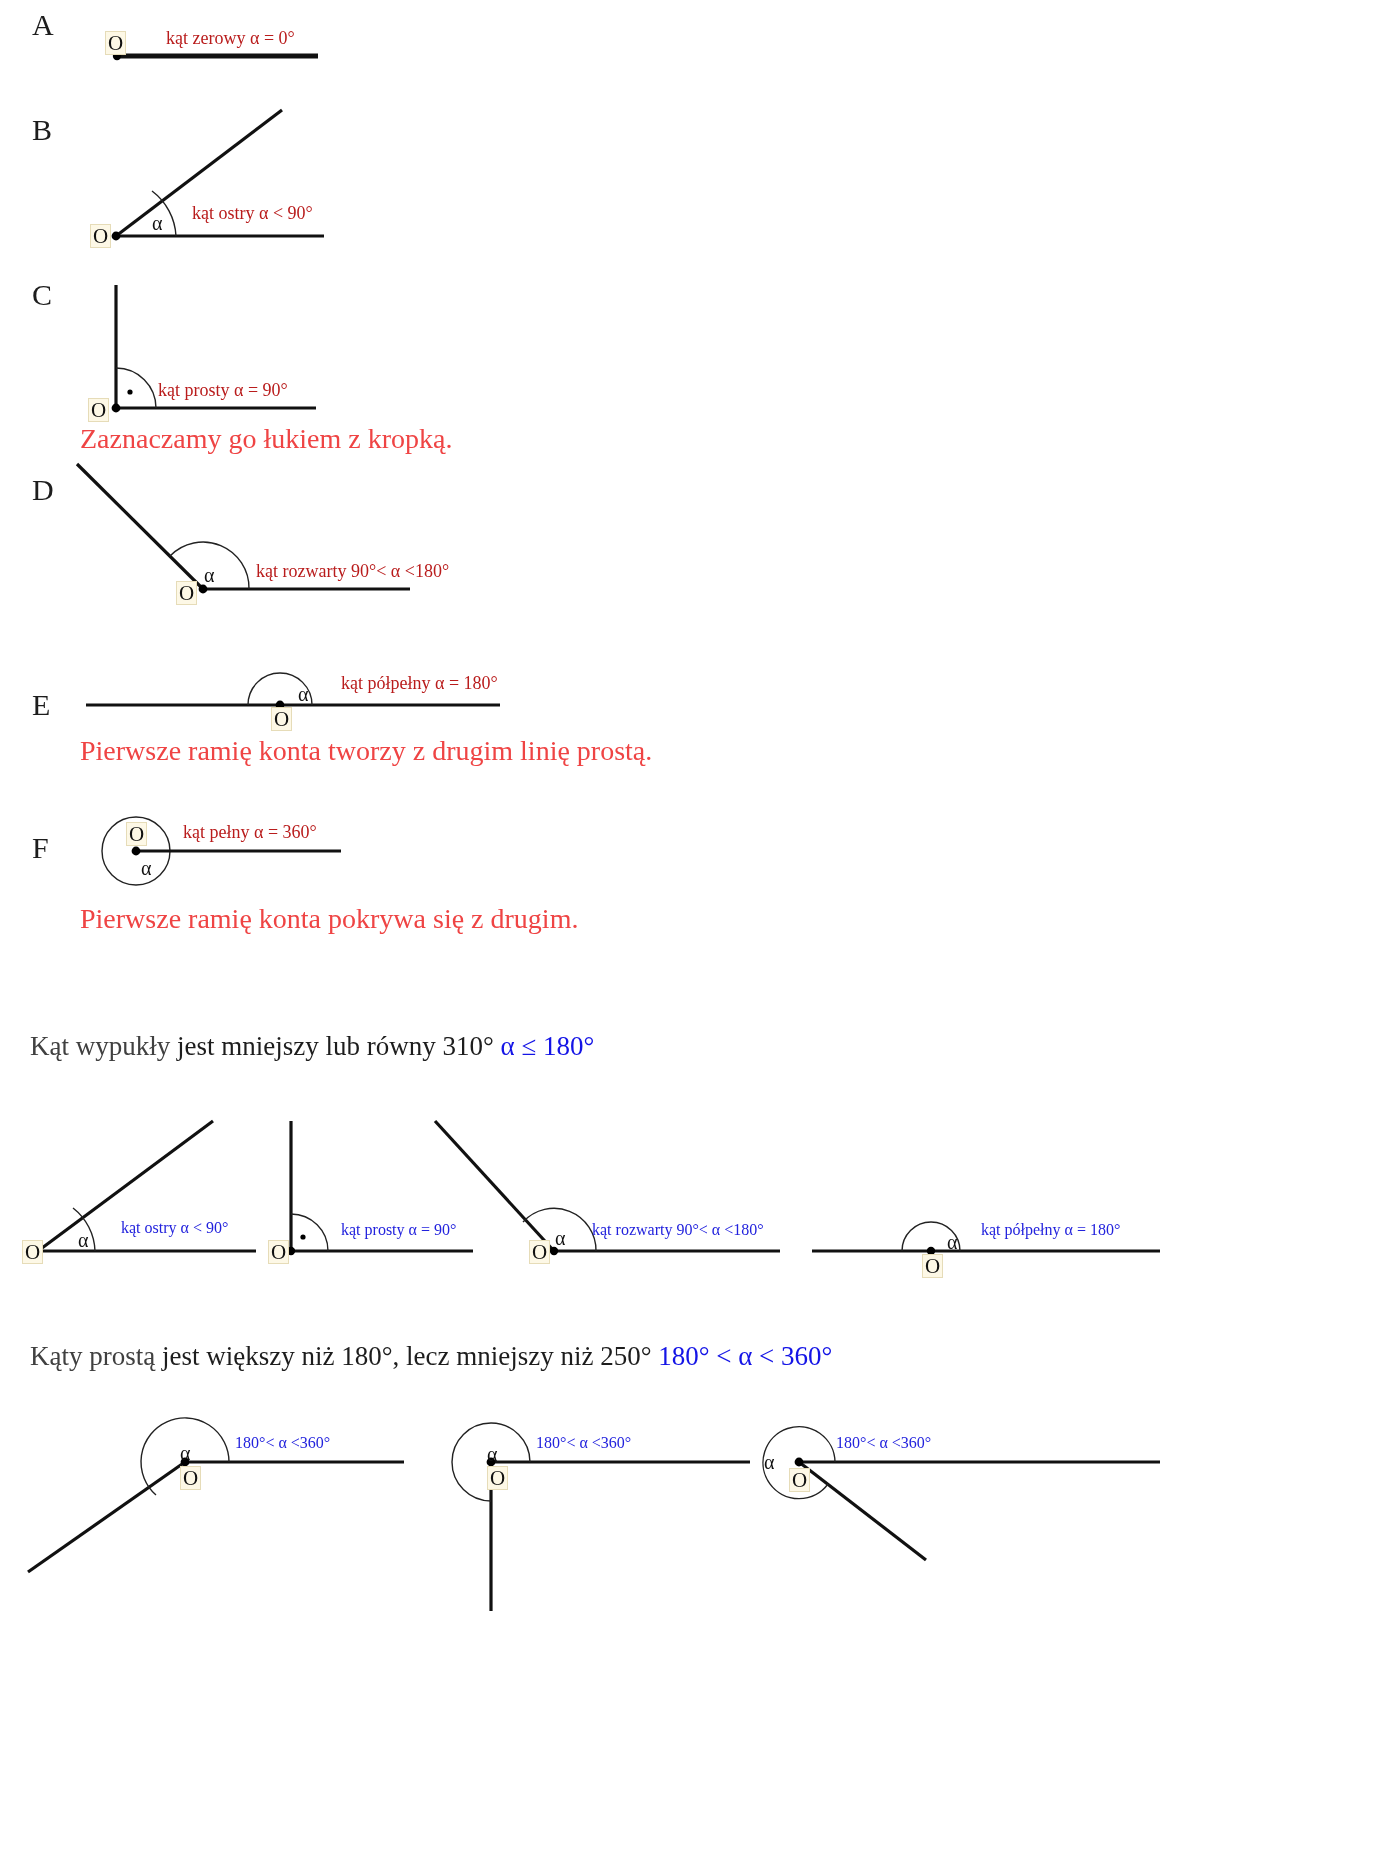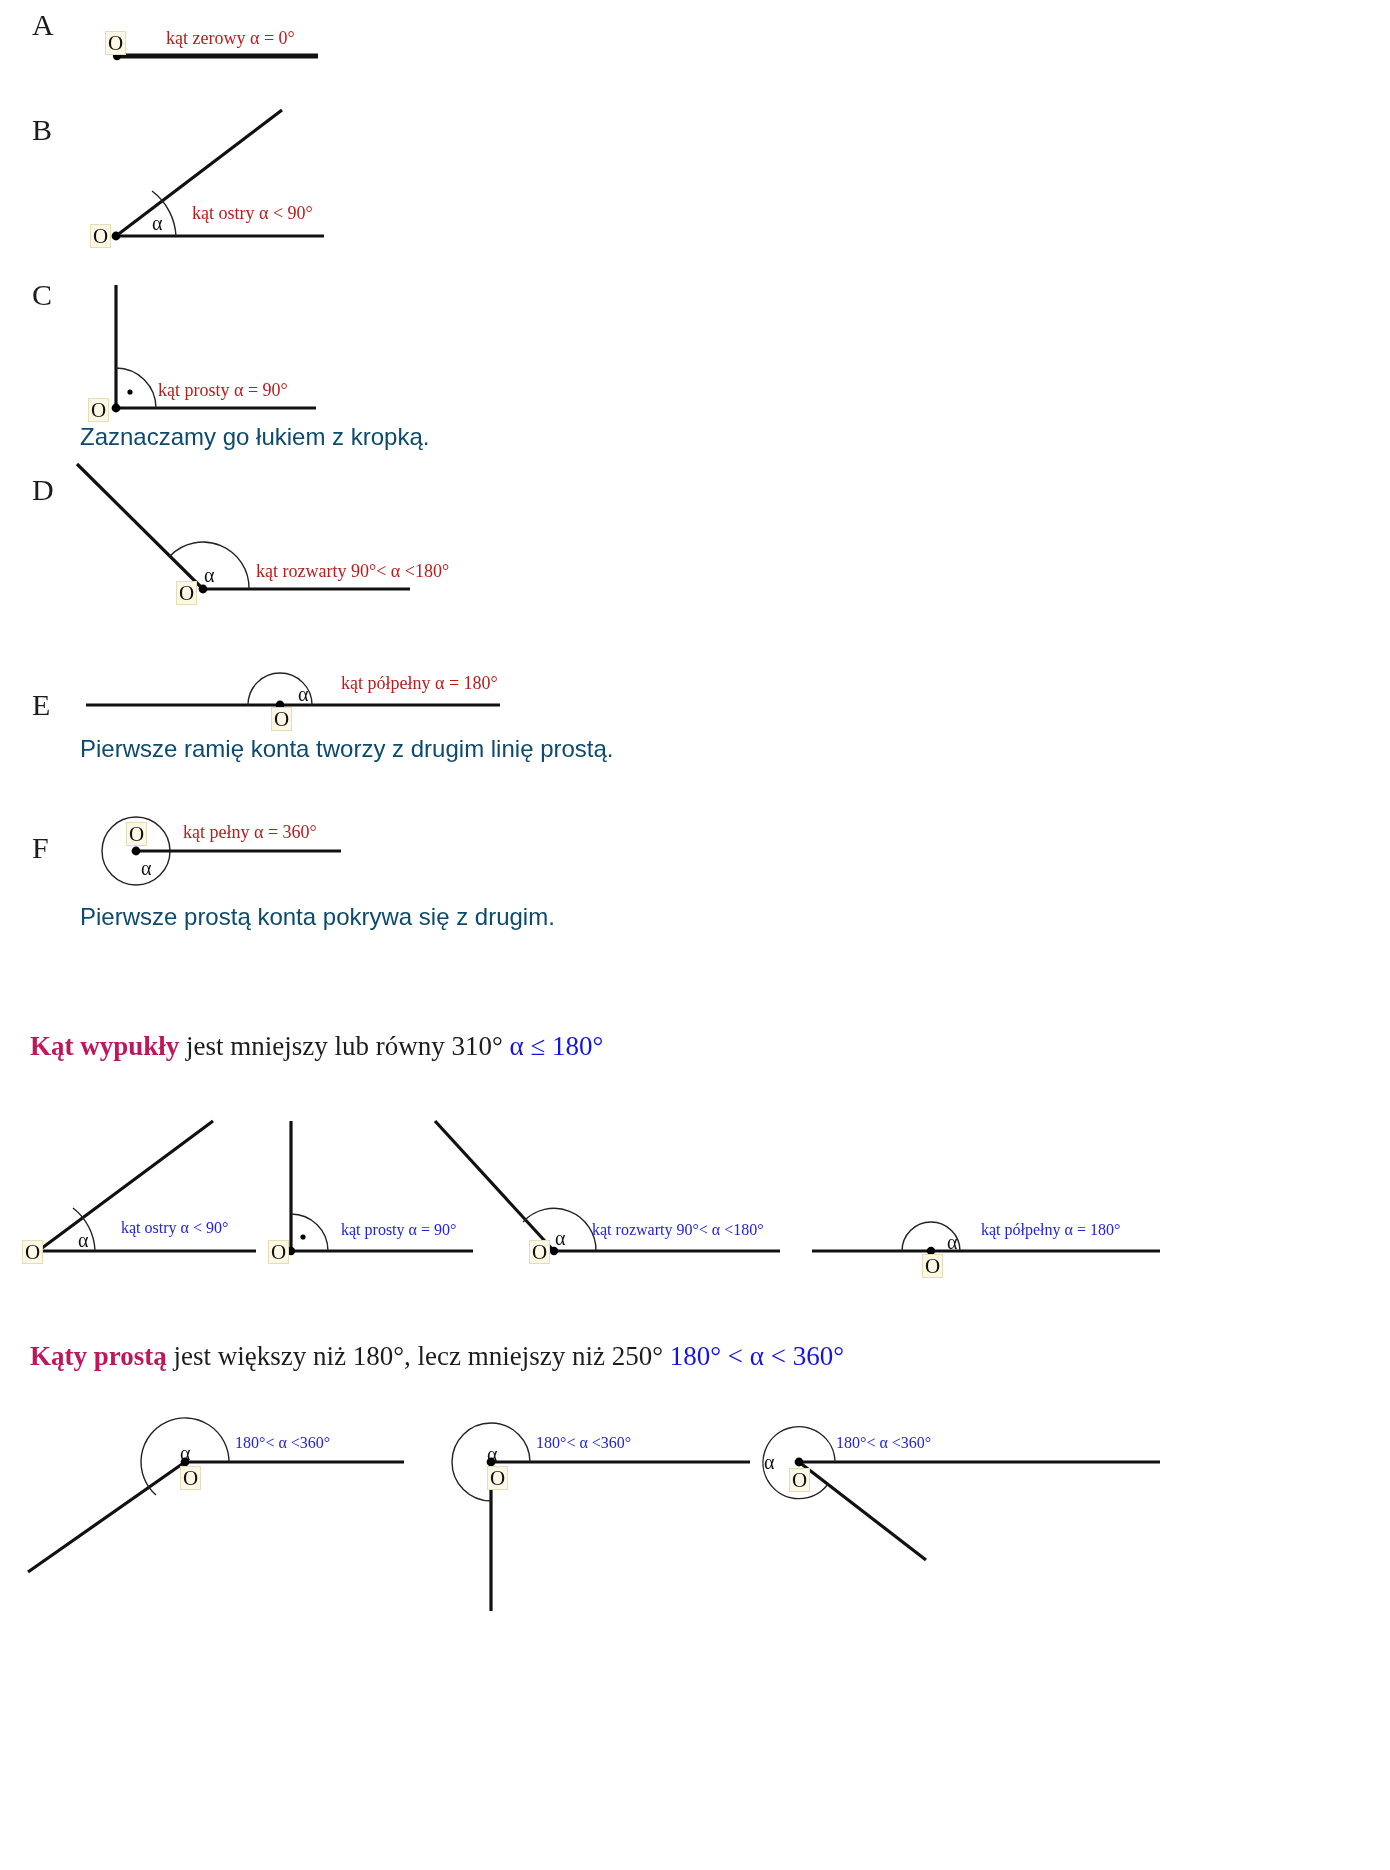--- a/index.html
+++ b/index.html
@@ -52,36 +52,36 @@
     padding: 0 2px;
     line-height: 1.05;
   }
   .alpha-label {
     font-family: "Liberation Serif", serif;
     font-size: 20px;
     color: #111;
     line-height: 1;
   }
   .caption {
-    font-family: Liberation Sans, sans-serif;
-    font-size: 24px;
-    color: #0c4a6e;
+    font-family: Liberation Serif, serif;
+    font-size: 28px;
+    color: #ef4444;
     white-space: nowrap;
     line-height: 1;
   }
   .section-heading {
     font-family: "Liberation Serif", serif;
     font-size: 27px;
     color: #1d1d1d;
     white-space: nowrap;
     line-height: 1;
   }
   .section-heading .kw {
-    color: #be185d;
-    font-weight: bold;
+    color: #404040;
+    font-weight: normal;
   }
   .section-heading .math {
     color: #1414e6;
     margin-top: 48px;
   }
   svg { display: block; overflow: visible; }
   .stroke-thick { stroke: #111111; stroke-width: 3.2; fill: none; stroke-linecap: butt; }
   .arc { stroke: #222222; stroke-width: 1.4; fill: none; }
   .dot { fill: #000000; }
 </style>
@@ -164,21 +164,21 @@
   <div class="abs" style="left:105px; top:805px;">
     <svg width="270" height="80" viewBox="0 0 270 80">
       <circle class="arc" cx="31" cy="46" r="34"></circle>
       <line class="stroke-thick" x1="31" y1="46" x2="236" y2="46"></line>
       <circle class="dot" cx="31" cy="46" r="4.4"></circle>
     </svg>
   </div>
   <div class="abs vertex-label" style="left:126px; top:822px;">O</div>
   <div class="abs alpha-label" style="left:141px; top:858px;">α</div>
   <div class="abs blue-label" style="left:183px; top:823px;">kąt pełny α = 360°</div>
-  <div class="abs caption" style="left:80px; top:905px;">Pierwsze prostą konta pokrywa się z drugim.</div>
+  <div class="abs caption" style="left:80px; top:905px;">Pierwsze ramię konta pokrywa się z drugim.</div>
 
   <div class="abs section-heading" style="left:30px; top:1033px;">
     <span class="kw">Kąt wypukły</span><span> jest mniejszy lub równy 310°  </span><span class="math">α ≤ 180°</span>
   </div>
 
   <div class="abs" style="left:20px; top:1110px;">
     <svg width="240" height="145" viewBox="0 0 240 145">
       <line class="stroke-thick" x1="18" y1="141" x2="236" y2="141"></line>
       <line class="stroke-thick" x1="18" y1="141" x2="193" y2="11"></line>
       <path class="arc" d="M 75 141 A 57 57 0 0 0 53 98"></path>

